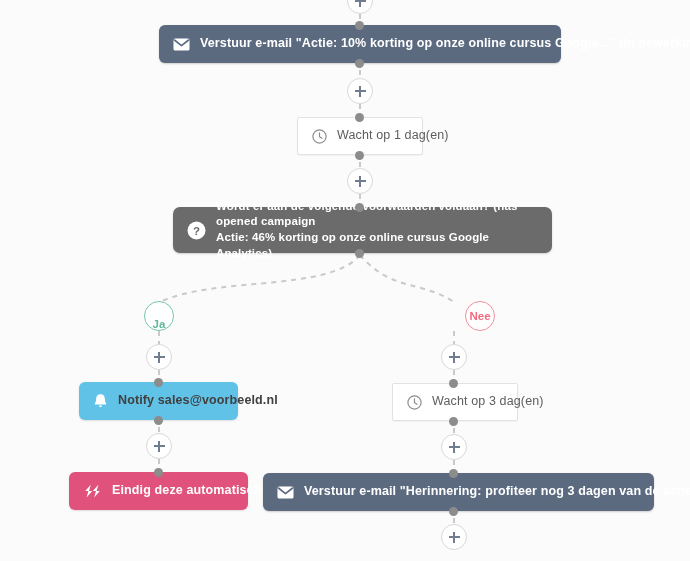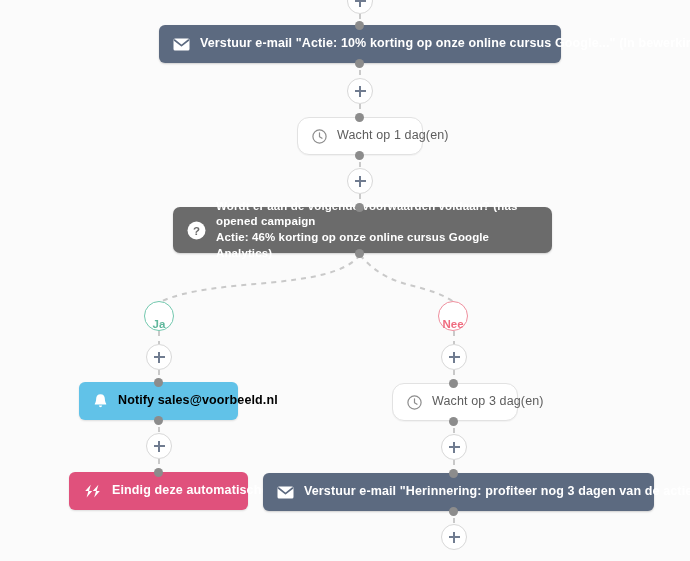--- a/index.html
+++ b/index.html
@@ -72,27 +72,27 @@
   }
   .node.condition .label {
     white-space: normal;
     font-size: 11.5px;
     line-height: 1.35;
   }
   .node.wait {
     background: #ffffff;
     color: #5d5d5d;
     border: 1px solid #e2e2e2;
-    border-radius: 12px;
+    border-radius: 2px;
     box-shadow: 0 1px 1px rgba(0,0,0,0.04);
   }
   .node.wait .label { font-weight: normal; font-size: 12.5px; }
   .node.notify {
     background: #61c2e8;
-    color: #000000;
+    color: #404040;
     box-shadow: 0 1px 2px rgba(0,0,0,0.12);
   }
   .node.endserie {
     background: #e0517c;
     color: #ffffff;
     box-shadow: 0 1px 2px rgba(0,0,0,0.12);
   }
 
   
   .plus {
@@ -228,21 +228,21 @@
       <span>Wordt er aan de volgende voorwaarden voldaan? (has opened campaign</span><br>
       <span>Actie: 46% korting op onze online cursus Google Analytics)</span>
     </span>
   </div>
   <div class="dot" style="left:355px; top:203px;"></div>
   <div class="dot" style="left:355px; top:249px;"></div>
 
   <div class="branch yes" style="left:144px; top:301px;">
     <span>Ja</span>
   </div>
-  <div class="branch no" style="left:438px; top:301px;align-items:flex-end;">
+  <div class="branch no" style="left:465px; top:301px;">
     <span>Nee</span>
   </div>
 
   <div class="plus" style="left:146px; top:344px;"></div>
   <div class="plus" style="left:441px; top:344px;"></div>
 
   <div class="node notify" style="left:79px; top:382px; width:159px;">
     <span class="ico">
       <svg width="15" height="16" viewBox="0 0 15 16">
         <path d="M7.5 1.2 C4.6 1.2 3.2 3.1 3.2 5.6 C3.2 9.2 1.7 10.4 1.7 11.4 L13.3 11.4 C13.3 10.4 11.8 9.2 11.8 5.6 C11.8 3.1 10.4 1.2 7.5 1.2 Z" fill="#ffffff"></path>

